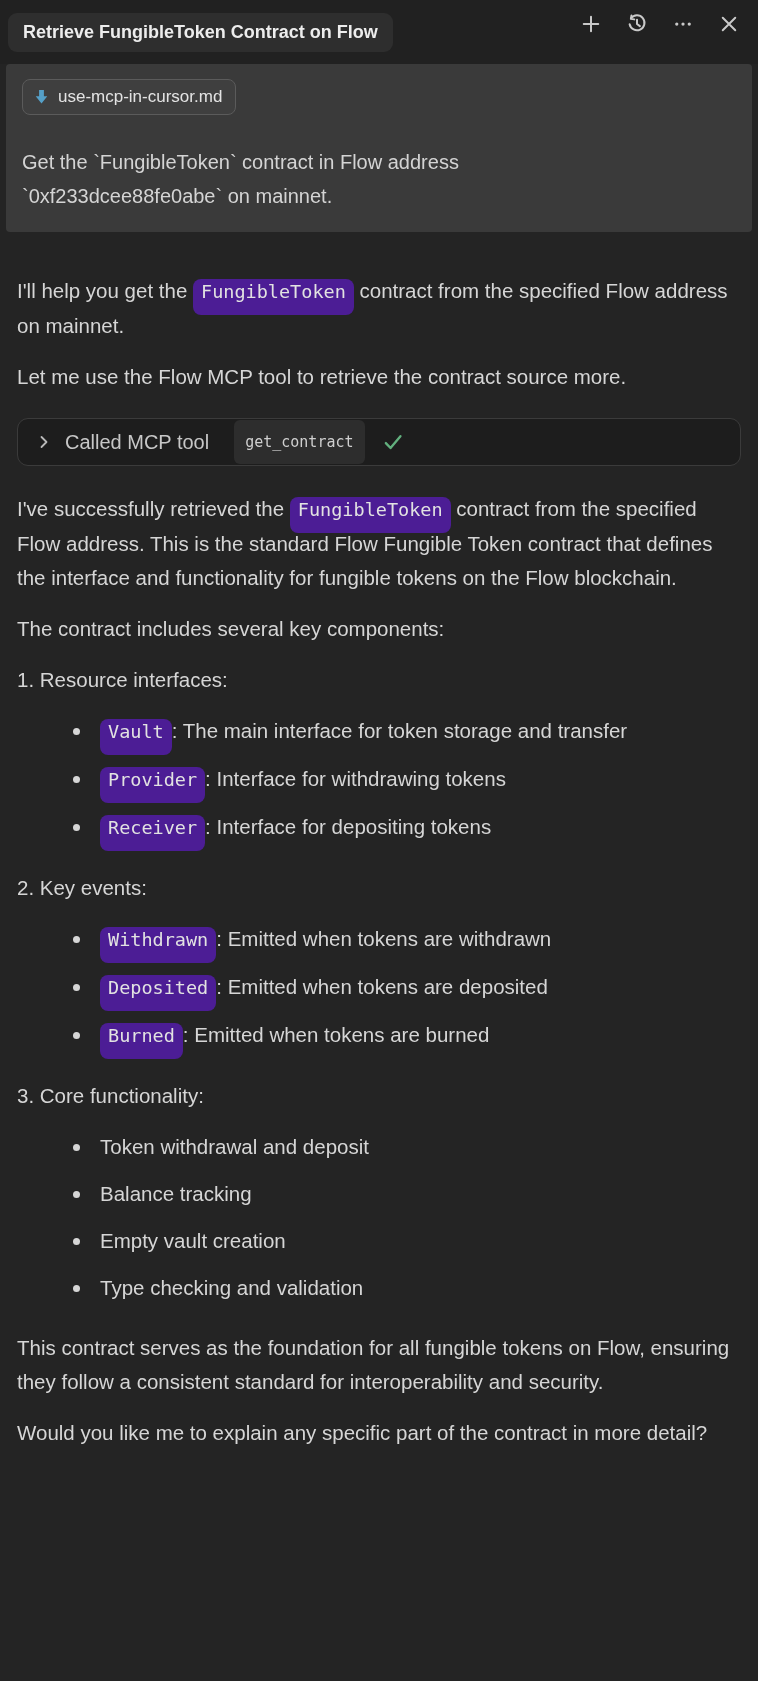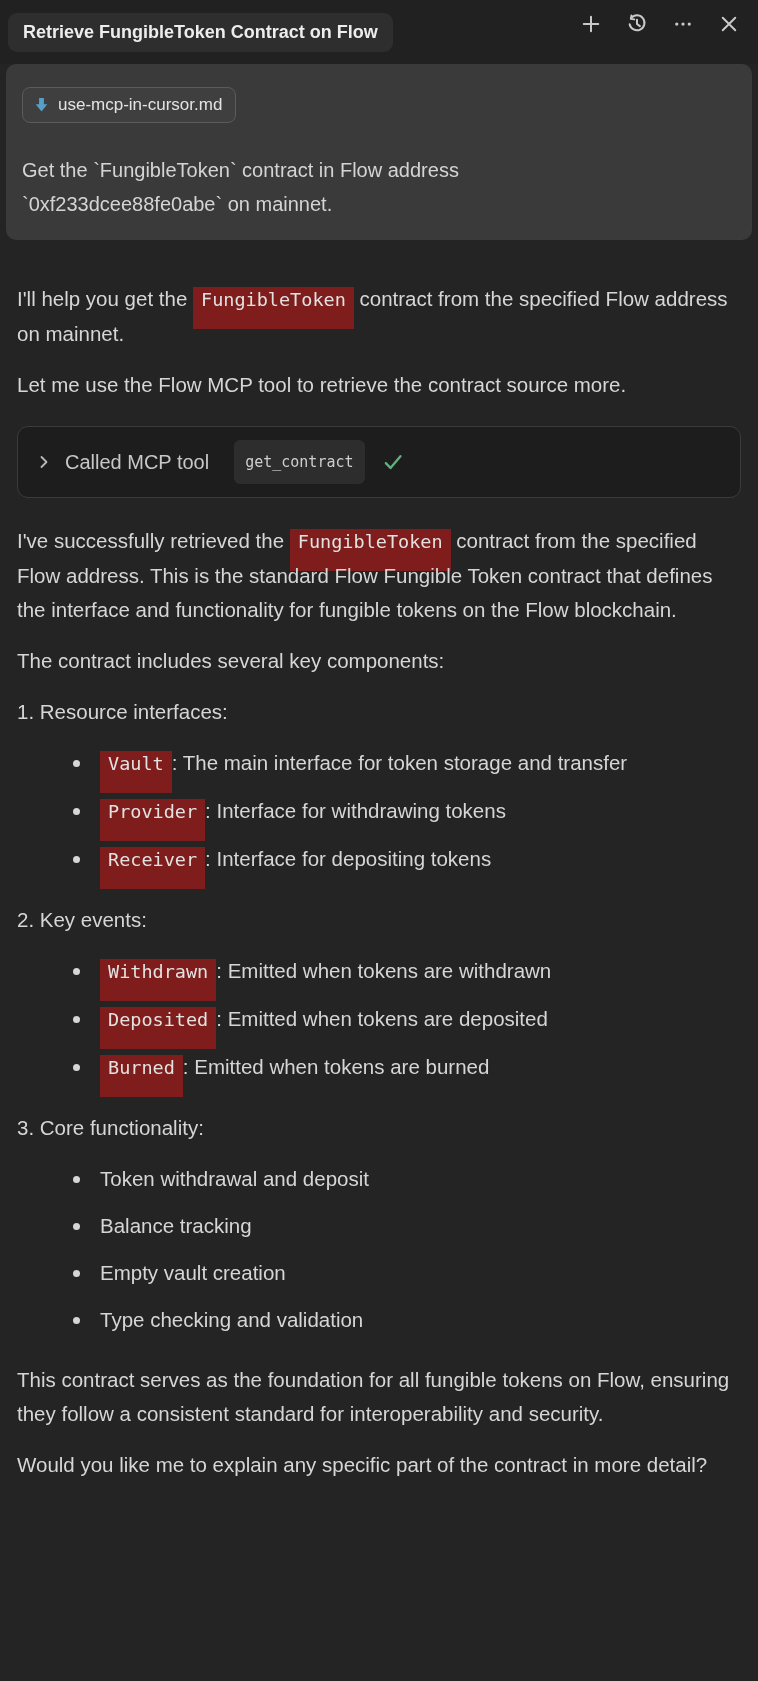--- a/index.html
+++ b/index.html
@@ -20,53 +20,53 @@
     padding:9px 15px;
     font-size:18px; font-weight:700; color:#ededed;
     white-space:nowrap;
   }
   .header-icons { display:flex; align-items:center; gap:24px; color:#c9c9c9; }
   .hicon { width:22px; height:22px; display:flex; align-items:center; justify-content:center; cursor:pointer; }
   .hicon svg { width:20px; height:20px; stroke:#c9c9c9; stroke-width:1.6; fill:none; stroke-linecap:round; stroke-linejoin:round; }
   .hicon.dots svg { fill:#c9c9c9; stroke:none; }
   
   .user-card {
-    margin:0 6px; background:#3a3a3a; border-radius:10px;
-    padding:23px 16px 19px 16px;
+    margin:0 6px; background:#3a3a3a; border-radius:4px;
+    padding:15px 16px 19px 16px;
   }
   .file-chip {
     display:inline-flex; align-items:center; gap:9px;
     border:1px solid #5b5b5b; border-radius:8px;
     background:#3f3f3f; padding:7px 13px 7px 11px;
     cursor:pointer;
   }
   .file-chip svg { width:15px; height:16px; }
   .file-chip .fname { font-size:17px; color:#e3e3e3; }
   .user-text {
     margin-top:30px; font-size:20px; line-height:34px;
     color:#d4d4d4; max-width:632px;
   }
   
   .content { padding:0 17px; font-size:20.5px; line-height:34px; color:#d6d6d6; }
   .content p { margin:17px 0; }
   .content p.first { margin-top:42px; }
   .code {
     font-family:"DejaVu Sans Mono", monospace;
     font-size:18.5px;
-    background:#7f1d1d; color:#e2e2e2;
-    border-radius:0; padding:2px 8px 19px 8px;
+    background:#4c1d95; color:#e2e2e2;
+    border-radius:8px; padding:2px 8px 13px 8px;
     white-space:nowrap;
   }
   
   .tool-box {
     margin:24px 0 26px 0;
     background:#1d1d1d;
     border:1px solid #3b3b3b; border-radius:11px;
     display:flex; align-items:center; gap:13px;
-    padding:13px 18px; height:72px;
+    padding:13px 18px; height:48px;
     cursor:pointer;
   }
   .tool-box .chev svg { width:16px; height:16px; stroke:#b9b9b9; stroke-width:1.8; fill:none; stroke-linecap:round; stroke-linejoin:round; display:block; }
   .tool-label { font-size:20px; color:#c7c7c7; }
   .tool-badge {
     font-family:"DejaVu Sans Mono", monospace; font-size:15px;
     background:#2d2d2d; color:#cfcfcf;
     border-radius:6px; padding:5px 11px; margin-left:12px;
     white-space:nowrap;
   }

